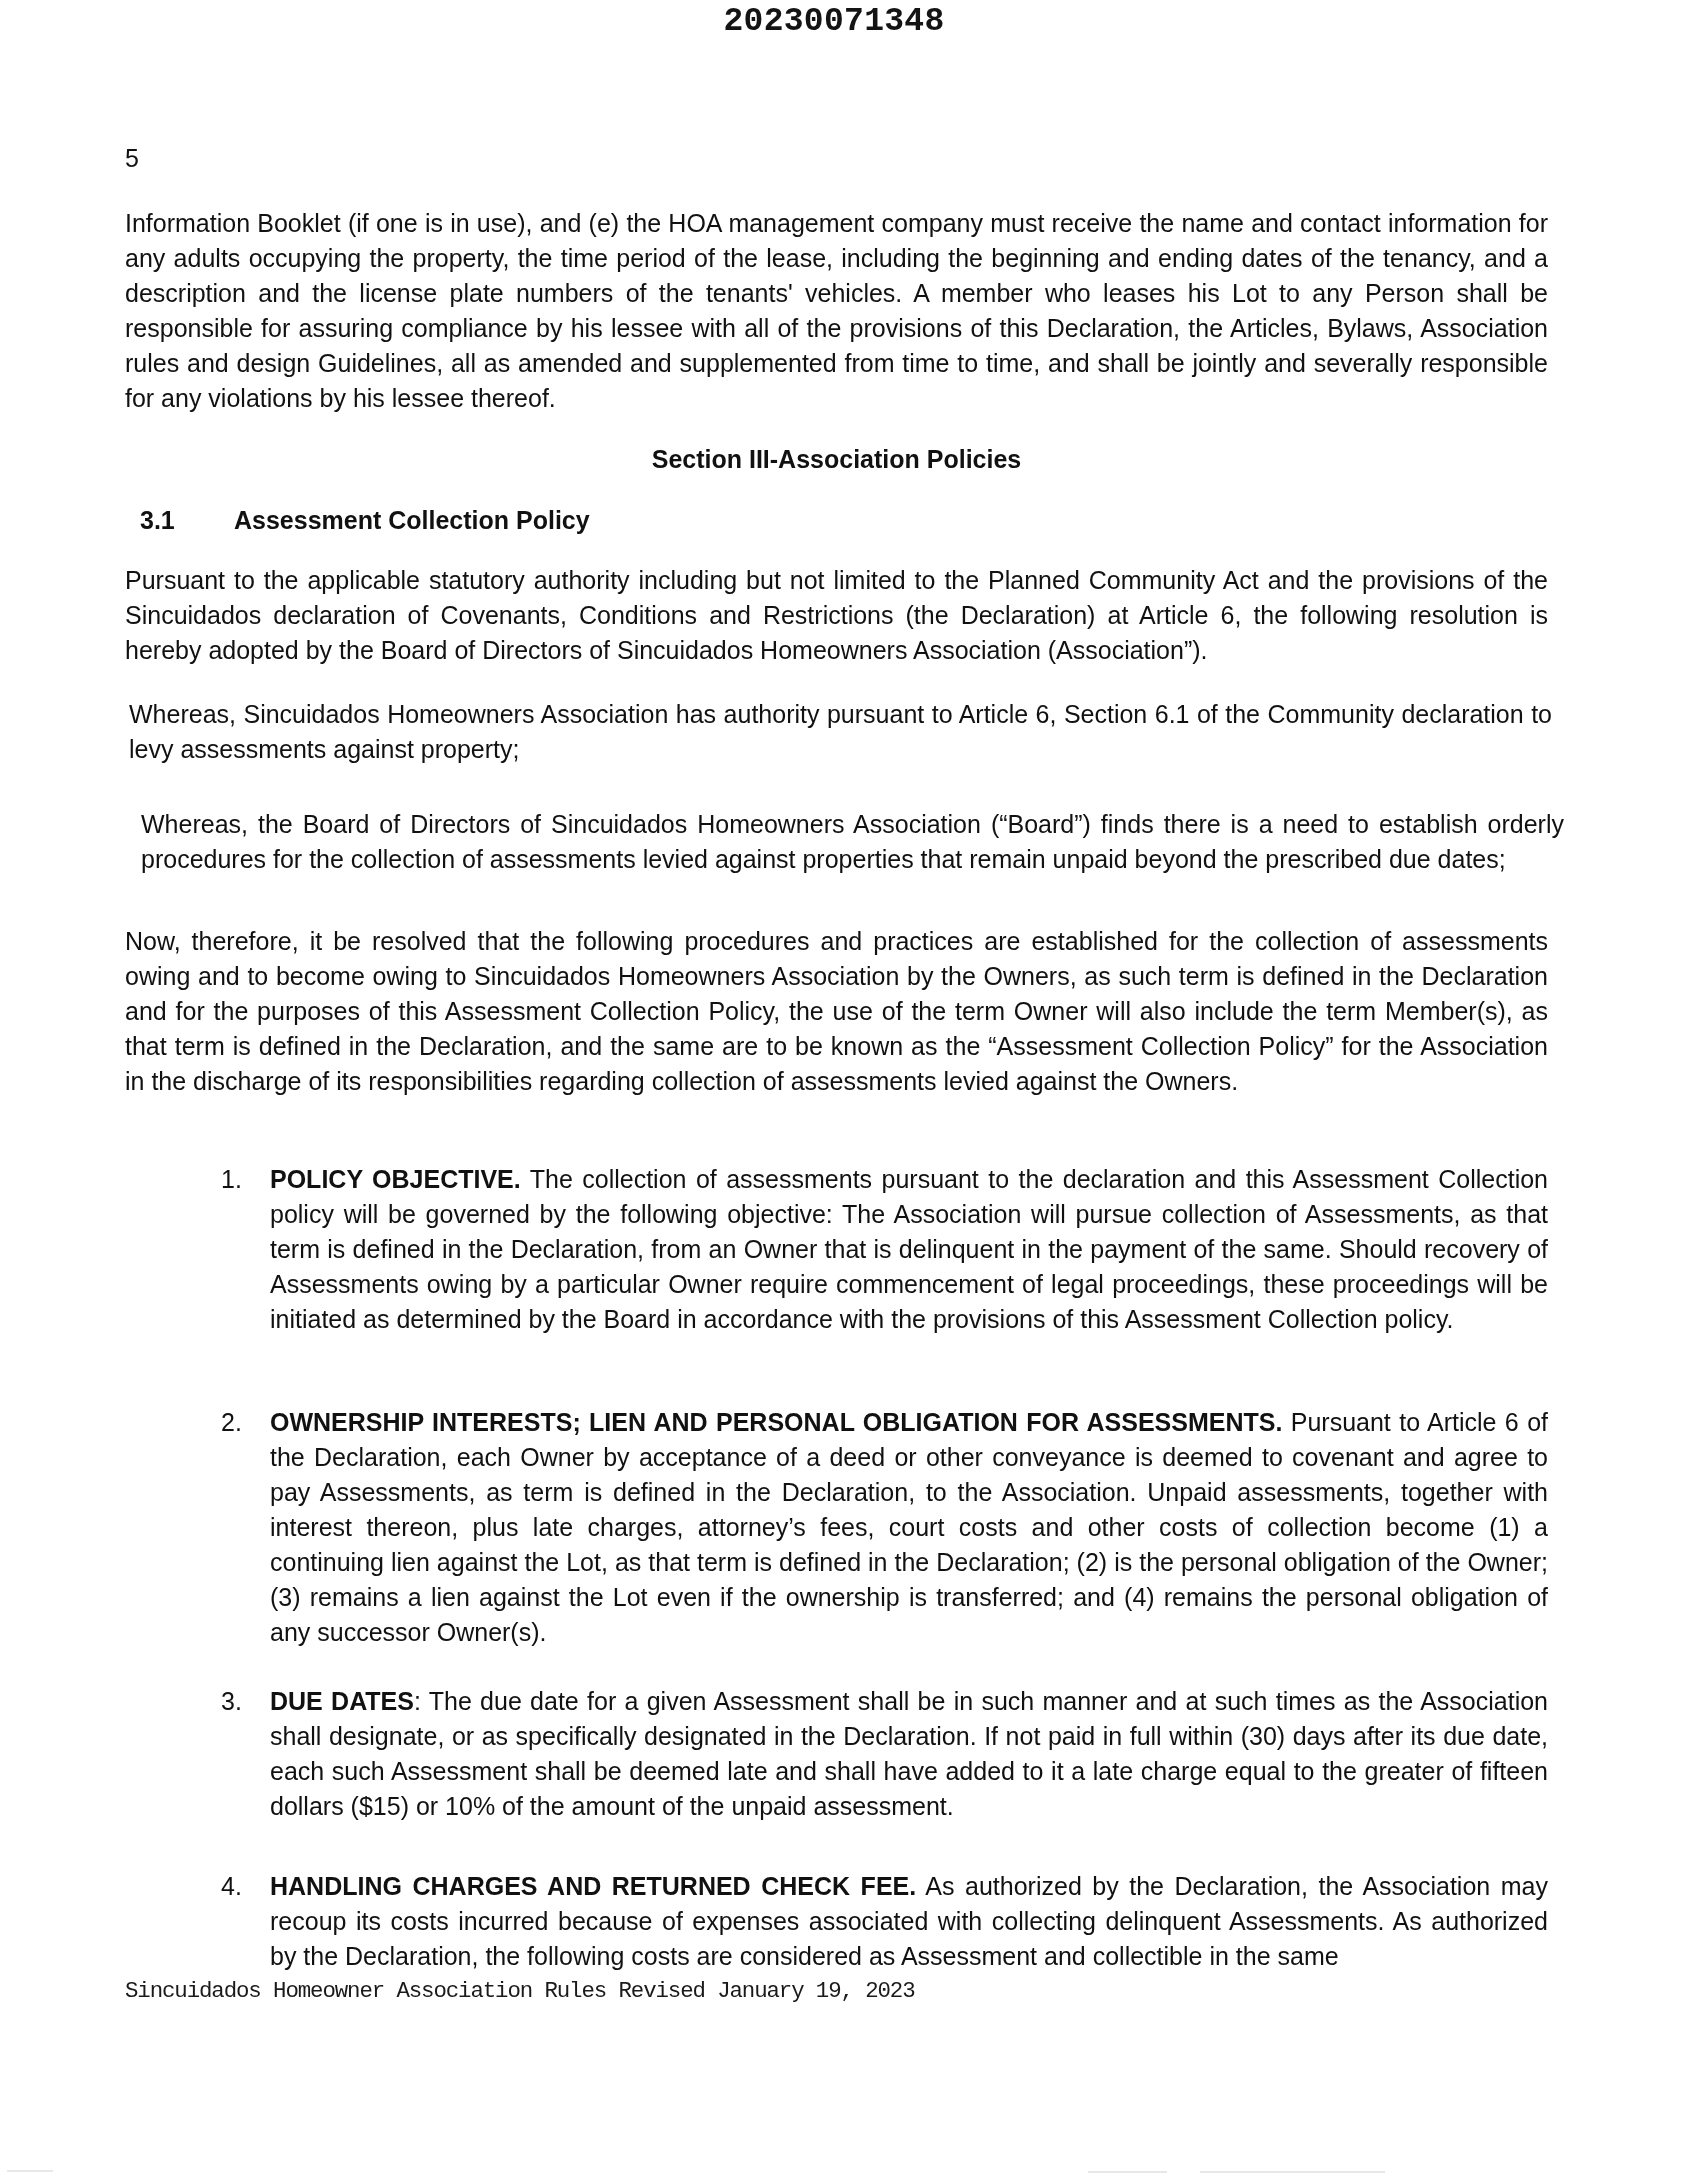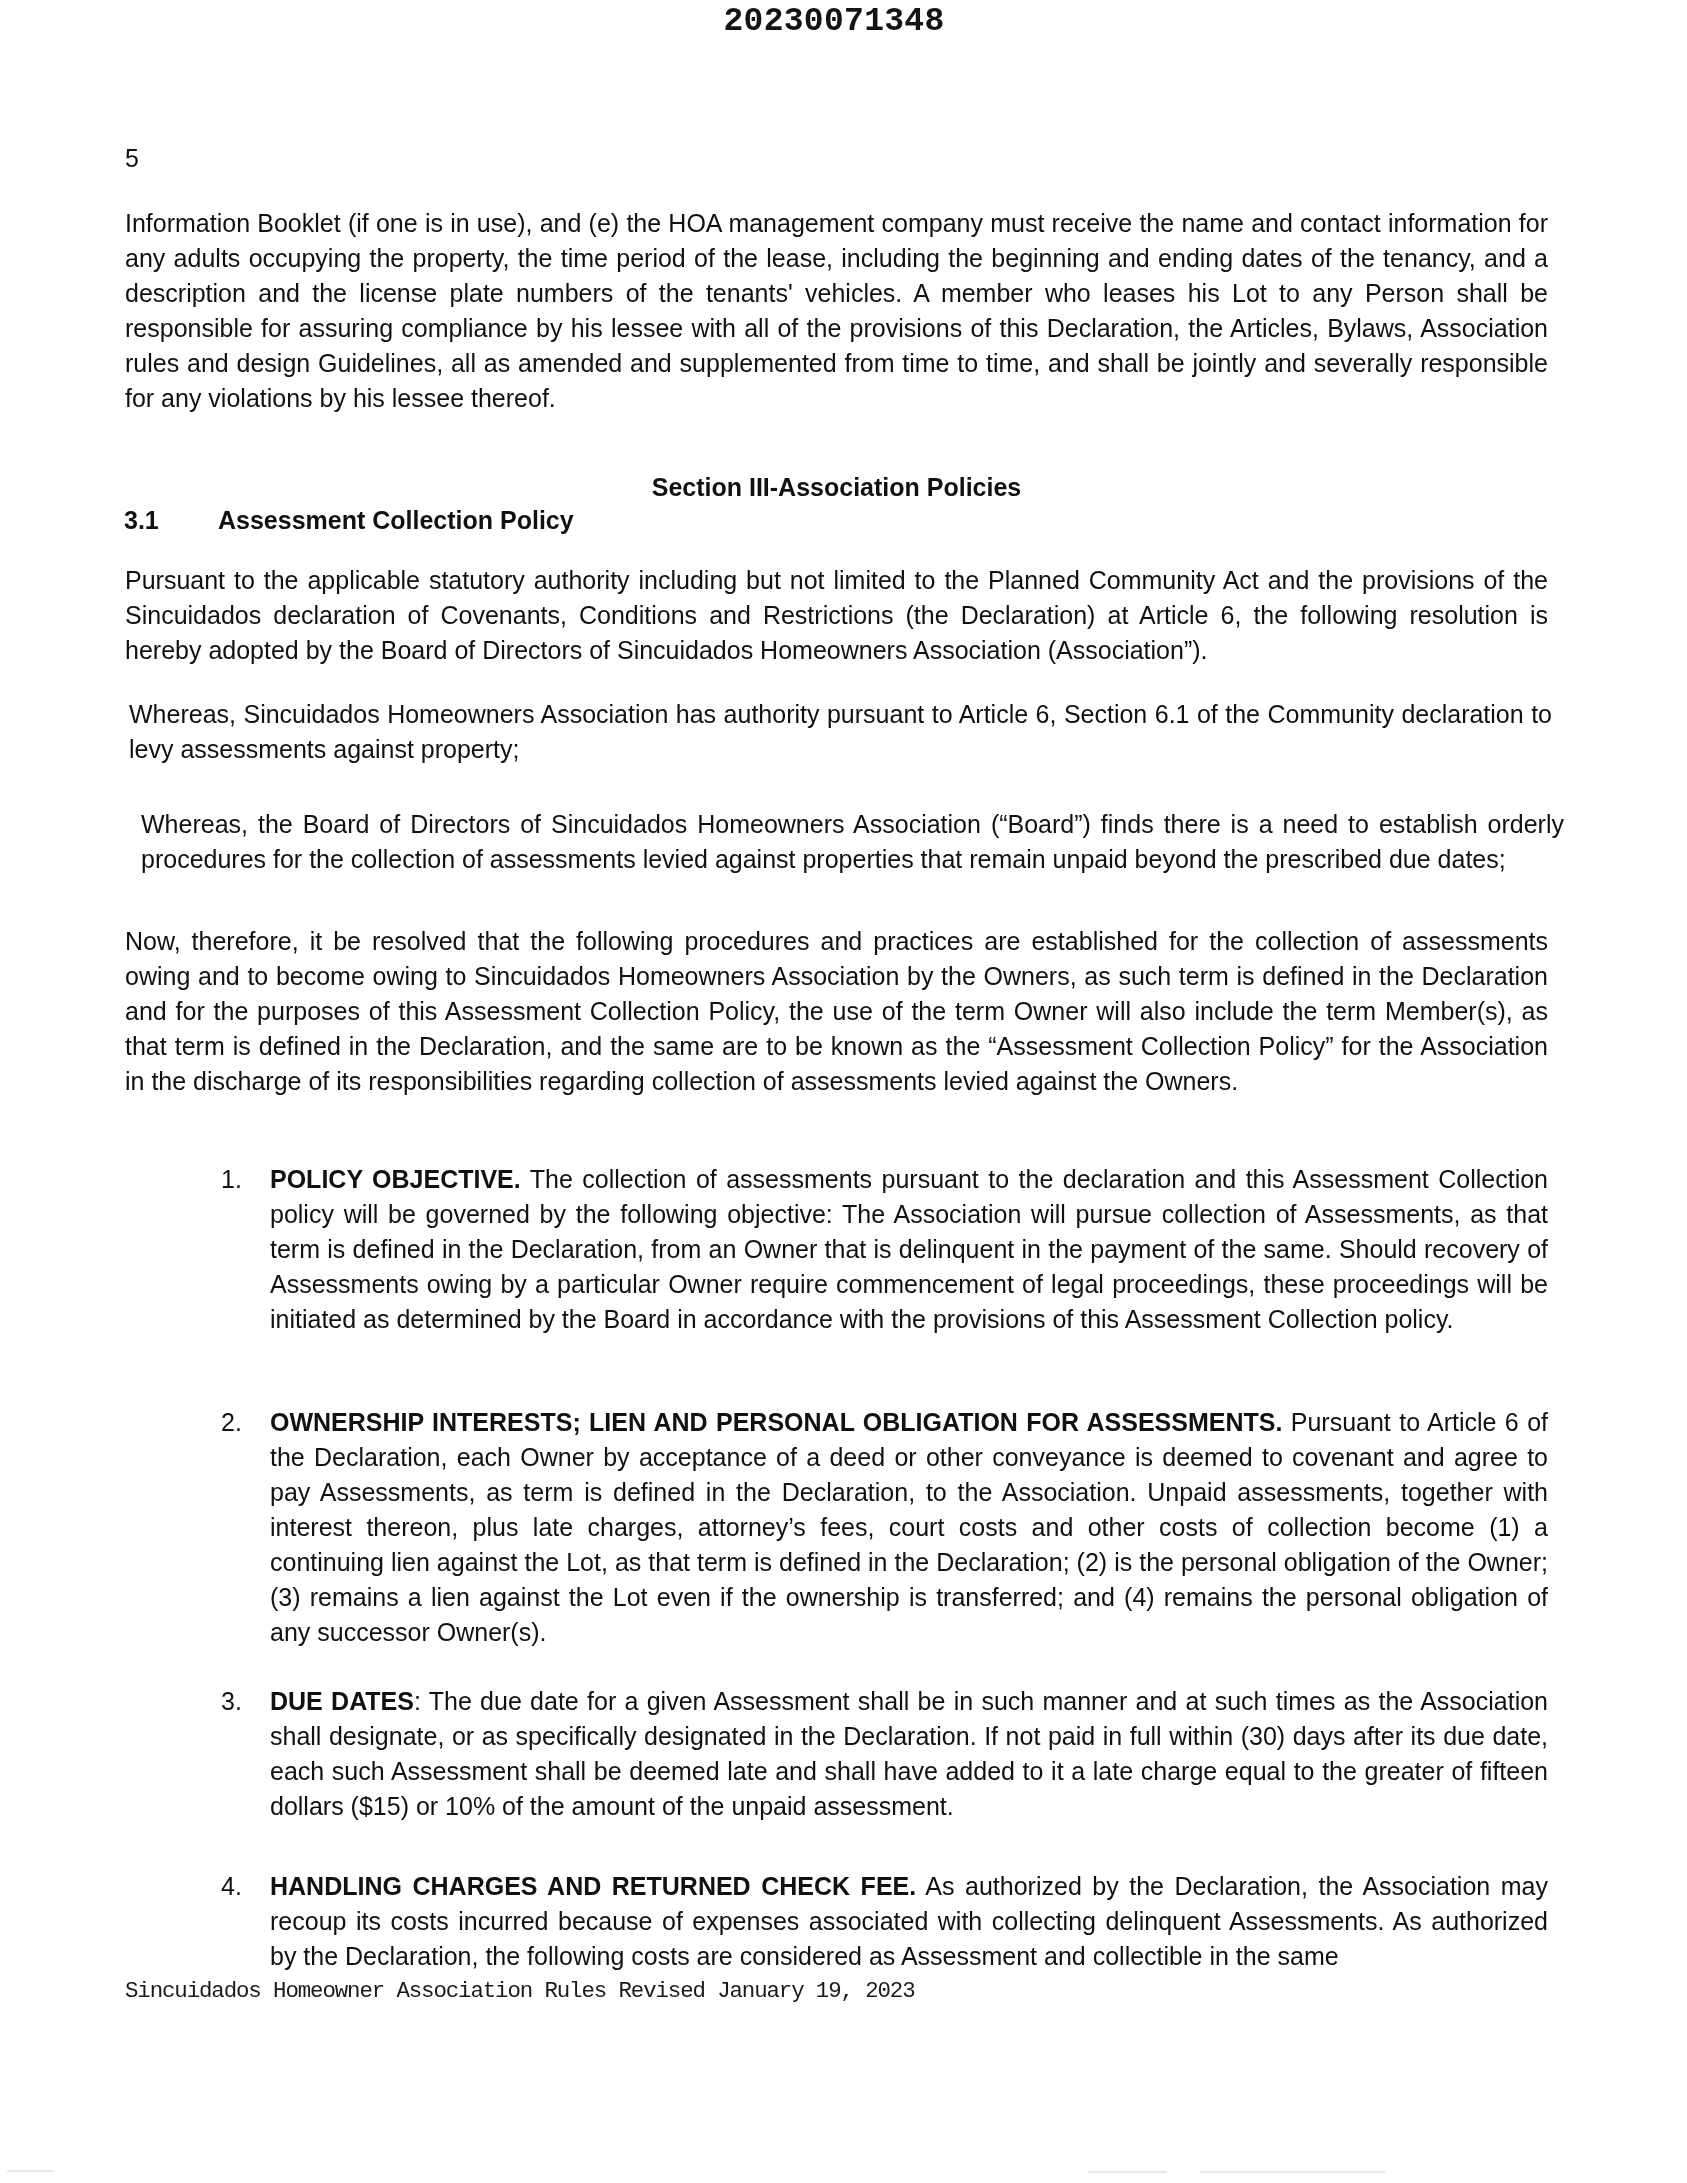--- a/index.html
+++ b/index.html
@@ -53,34 +53,34 @@
     }
     .section-title {
       position: absolute;
       left: 125px;
       width: 1423px;
       top: 442px;
       text-align: center;
       font-weight: bold;
       font-size: 25px;
       line-height: 35px;
-      margin-top: 28px;
     }
     .subsection {
       position: absolute;
       left: 124px;
       top: 503px;
       font-weight: bold;
       font-size: 25px;
       line-height: 35px;
       white-space: nowrap;
     }
     .subsection .num {
       display: inline-block;
       width: 94px;
+      margin-left: 16px;
     }
     .list-item {
       position: absolute;
       left: 221px;
       width: 1327px;
       font-size: 25px;
       line-height: 35px;
     }
     .list-item .num {
       position: absolute;

